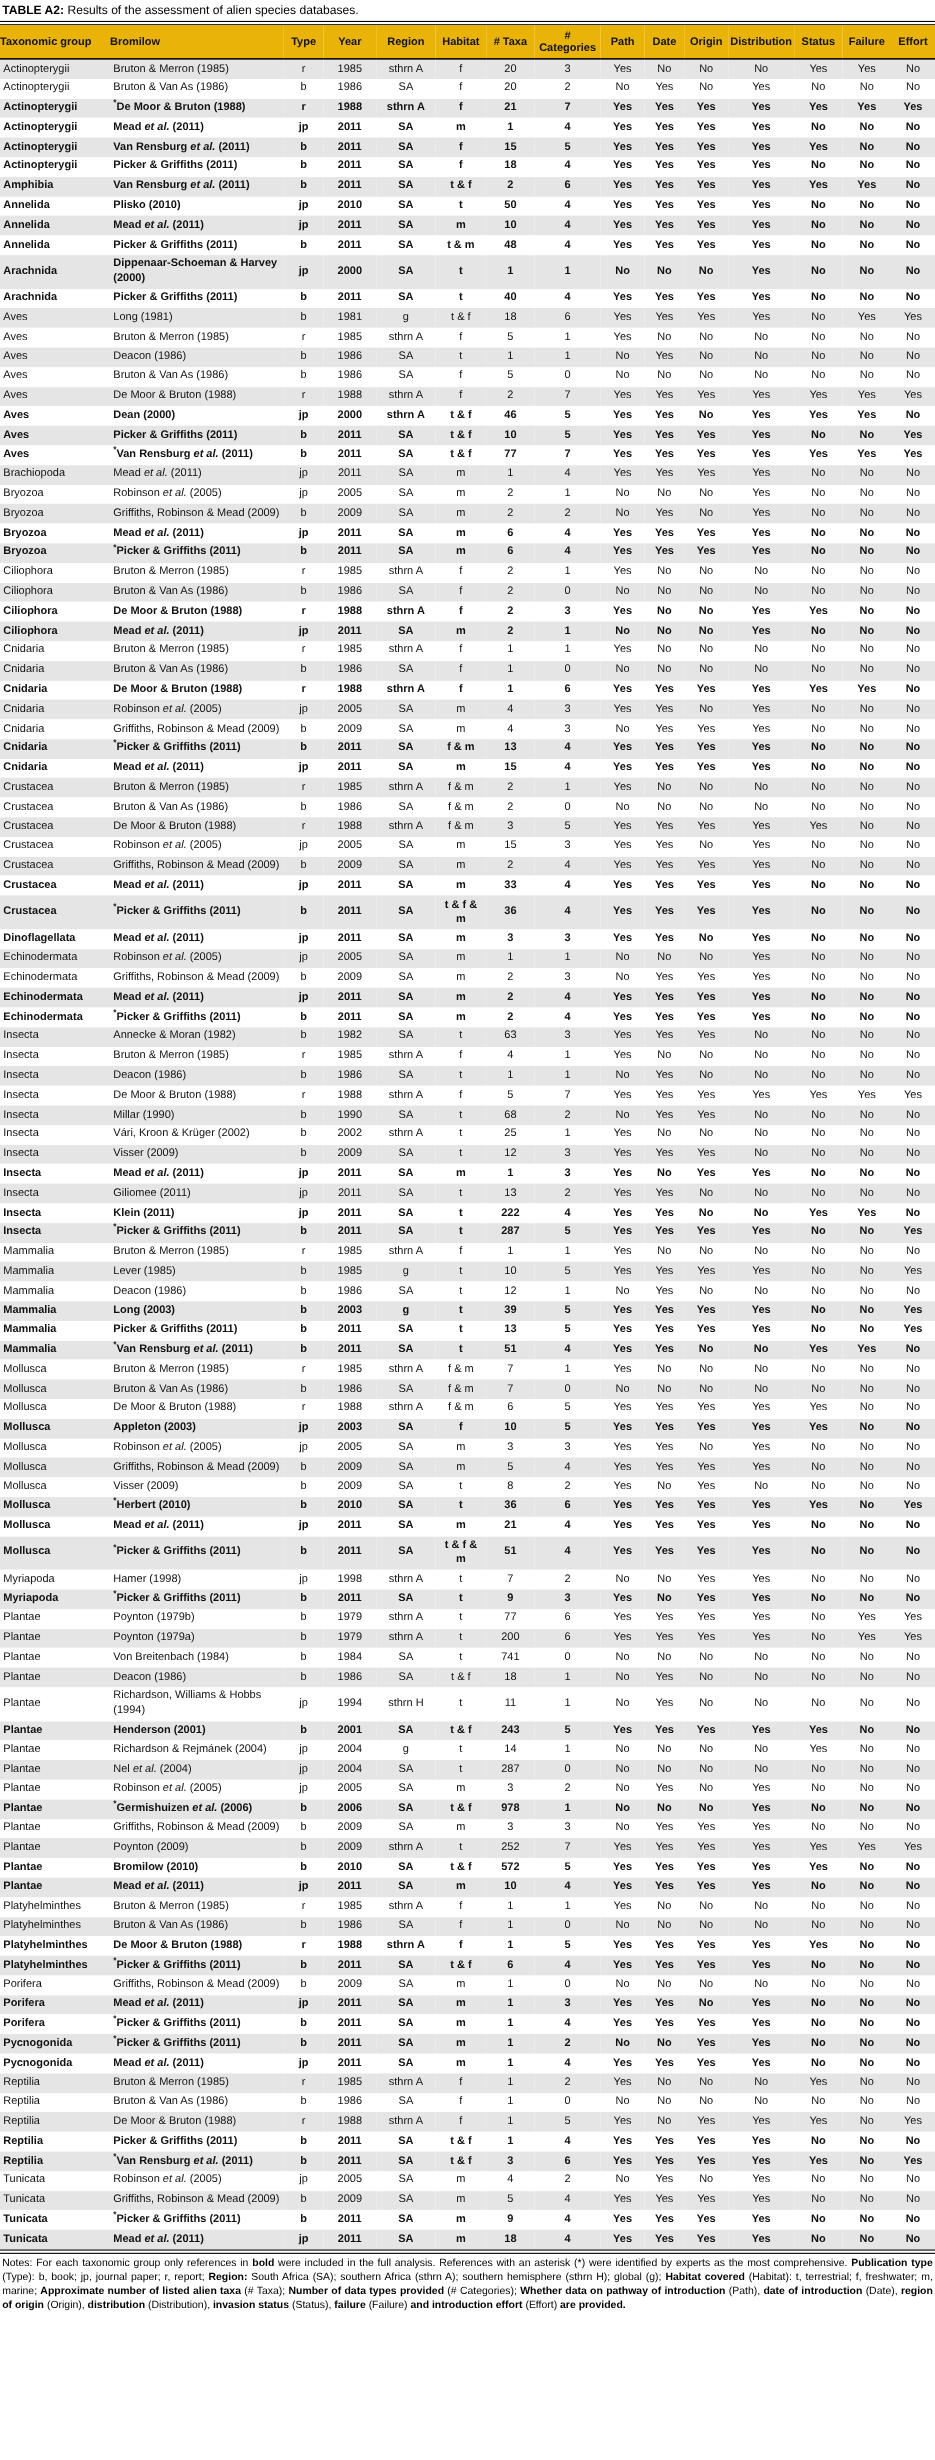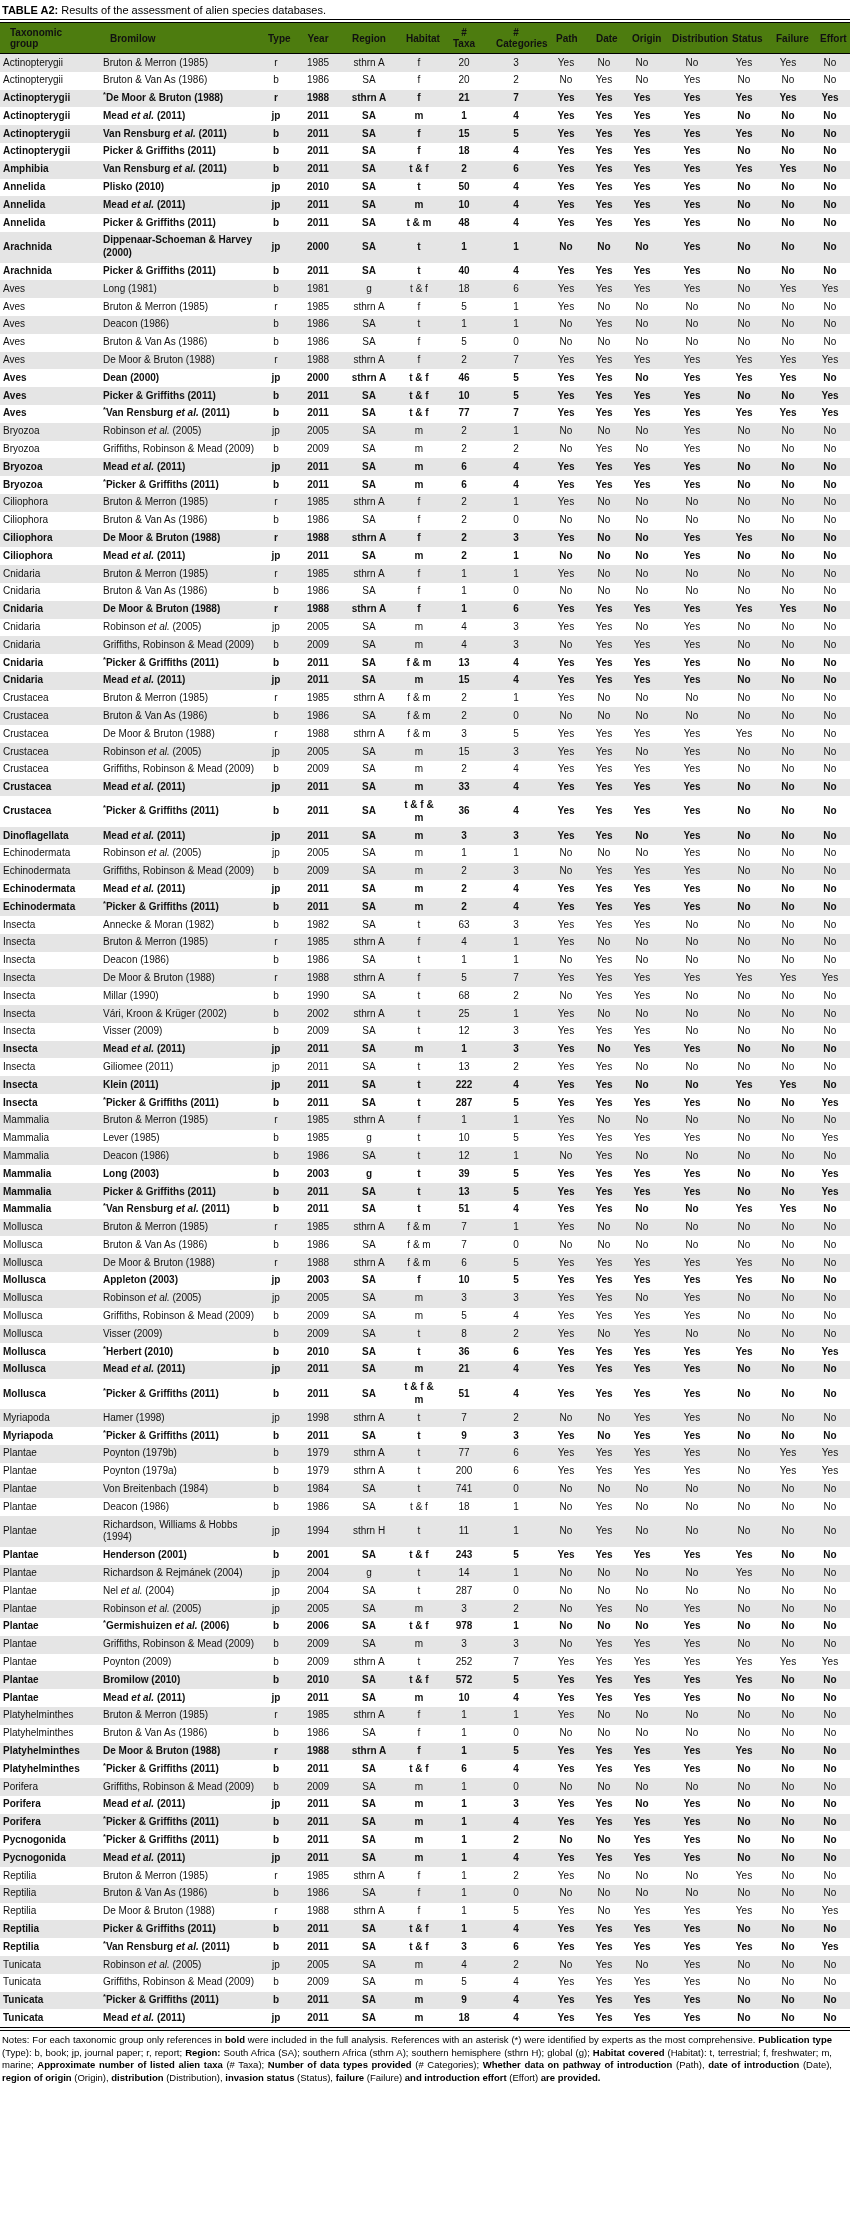--- a/index.html
+++ b/index.html
@@ -3,30 +3,30 @@
 <meta charset="utf-8">
 <style>
   html,body{margin:0;padding:0;background:#fff;}
   body{width:850px;font-family:"Liberation Sans","DejaVu Sans",sans-serif;color:#111;}
   .page{width:850px;}
   .caption{font-size:11px;padding:4px 12px 3px 2px;color:#000;}
   .caption .cap-label{font-weight:bold;}
   .rule-double{height:2px;border-top:1.2px solid #000;border-bottom:1.2px solid #000;margin:0;}
   .rule-heavy{height:2px;border-top:1.2px solid #000;border-bottom:1.2px solid #000;margin:0;}
   table{border-collapse:collapse;width:850px;table-layout:fixed;}
-  thead th{font-size:10px;font-weight:bold;text-align:center;padding:4px 10px;border-bottom:1.4px solid #000;background:#4d7c0f;vertical-align:middle;}
+  thead th{font-size:10px;font-weight:bold;text-align:center;padding:4px 0;border-bottom:1.4px solid #000;background:#eab308;vertical-align:middle;}
   thead th.left{text-align:left;}
   td{font-size:10px;text-align:center;padding:2.5px 3px;line-height:1.28;vertical-align:middle;word-wrap:break-word;}
   td.left{text-align:left;}
   tbody tr:nth-child(odd){background:#e5e5e5;}
   tbody tr:nth-child(even){background:#ffffff;}
   tr.bold td{font-weight:bold;}
   td sup{font-size:7.5px;vertical-align:super;line-height:0;}
   td i{font-style:italic;}
-  .notes{font-size:9.5px;line-height:1.32;margin:0;padding:3px 18px 4px 2px;text-align:justify;color:#000;}
+  .notes{font-size:9.5px;line-height:1.32;margin:0;padding:3px 2px 4px 2px;text-align:justify;color:#000;}
   .notes b{font-weight:bold;}
 </style>
 </head>
 <body>
 
 <div class="page">
   <div class="caption">
     <span class="cap-label">TABLE A2:</span><span> Results of the assessment of alien species databases.</span>
   </div>
   <div class="rule-double"></div>
@@ -402,20 +402,37 @@
           <td>7</td>
           <td>Yes</td>
           <td>Yes</td>
           <td>Yes</td>
           <td>Yes</td>
           <td>Yes</td>
           <td>Yes</td>
           <td>Yes</td>
         </tr>
         <tr>
+          <td class="left">Brachiopoda</td>
+          <td class="left">Mead <i>et al.</i> (2011)</td>
+          <td>jp</td>
+          <td>2011</td>
+          <td>SA</td>
+          <td>m</td>
+          <td>1</td>
+          <td>4</td>
+          <td>Yes</td>
+          <td>Yes</td>
+          <td>Yes</td>
+          <td>Yes</td>
+          <td>No</td>
+          <td>No</td>
+          <td>No</td>
+        </tr>
+        <tr>
           <td class="left">Bryozoa</td>
           <td class="left">Robinson <i>et al.</i> (2005)</td>
           <td>jp</td>
           <td>2005</td>
           <td>SA</td>
           <td>m</td>
           <td>2</td>
           <td>1</td>
           <td>No</td>
           <td>No</td>

